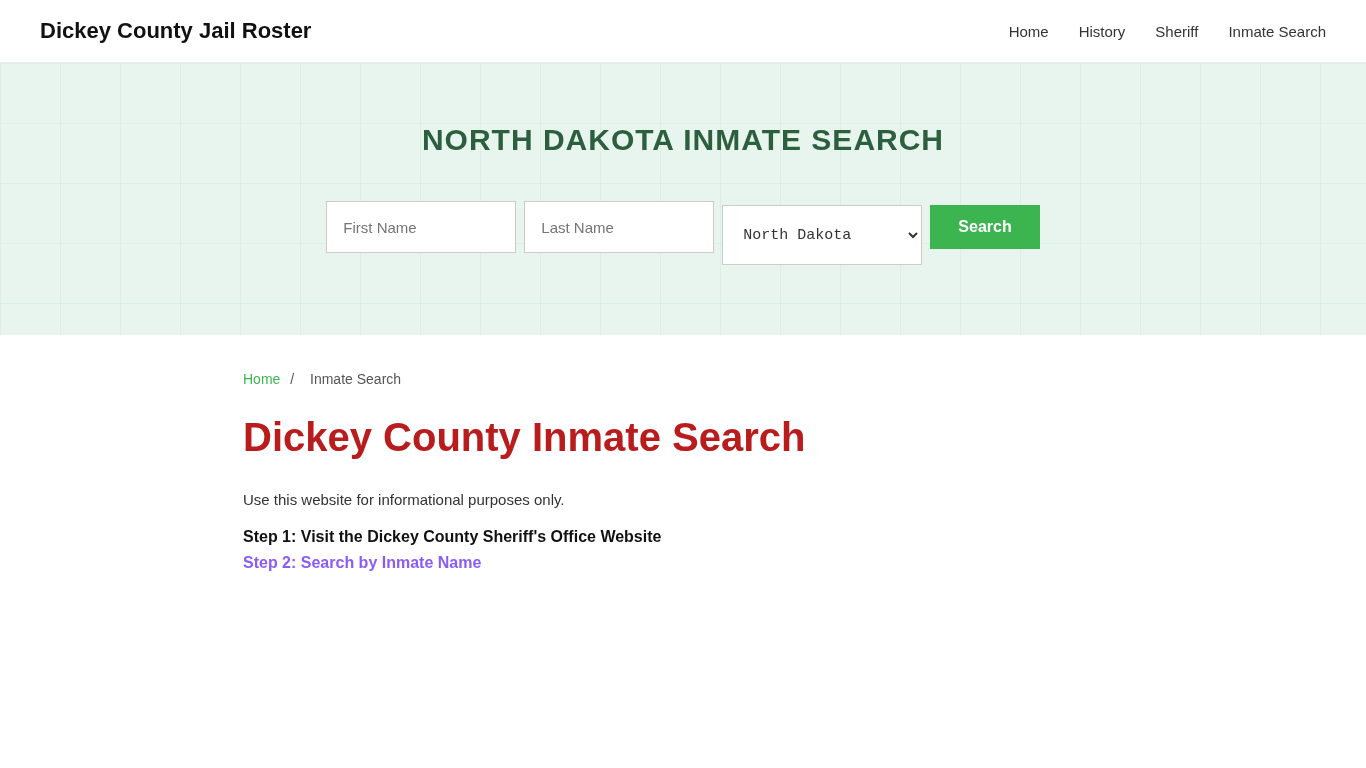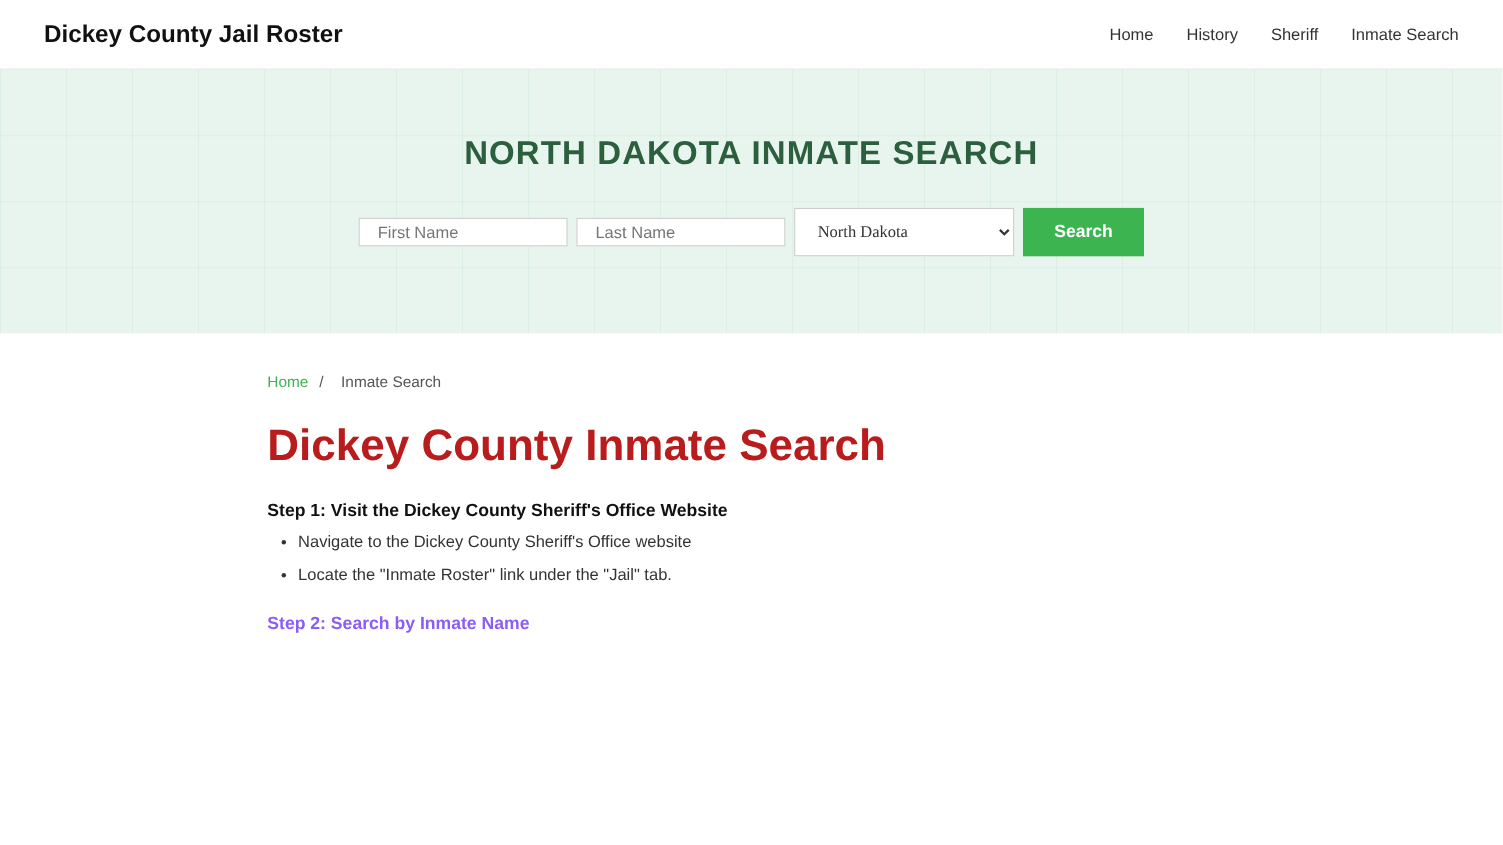--- a/index.html
+++ b/index.html
@@ -68,35 +68,36 @@
       flex-wrap: wrap;
       gap: 8px;
     }
     .search-form input {
       padding: 10px 16px;
       border: 1px solid #ccc;
       font-size: 15px;
       color: #999;
       outline: none;
       width: 190px;
-      height: 26px;
+      height: 52px;
       background: #fff;
       font-family: Arial, sans-serif;
     }
     .search-form select {
       padding: 10px 16px;
       border: 1px solid #ccc;
       font-size: 15px;
       color: #333;
       outline: none;
       width: 200px;
-      height: 44px;
-      background: #fff;
-      font-family: Liberation Serif, serif;
+      height: 60px;
+      background: #fff;
+      font-family: Liberation Mono, monospace;
       cursor: pointer;
+      margin-top: 16px;
     }
     .search-btn {
       padding: 4px 28px;
       background: #3cb551;
       color: #fff;
       border: none;
       font-size: 16px;
       font-weight: 600;
       cursor: pointer;
       height: 44px;
@@ -209,24 +210,21 @@
 <main class="content">
 
   <div class="breadcrumb">
     <a href="#">Home</a>
     <span>/</span>
     <span>Inmate Search</span>
   </div>
 
   <h1 class="page-title">Dickey County Inmate Search</h1>
 
+  <p class="body-text">Use this website for informational purposes only.</p>
 
 
 
   <p class="step-heading">Step 1: Visit the Dickey County Sheriff's Office Website</p>
-  <ul class="step-list">
-    <li>Navigate to the Dickey County Sheriff's Office website</li>
-    <li>Locate the "Inmate Roster" link under the "Jail" tab.</li>
-  </ul>
 
   <p class="step2-heading">Step 2: Search by Inmate Name</p>
 
 </main>
 
 </body></html>

